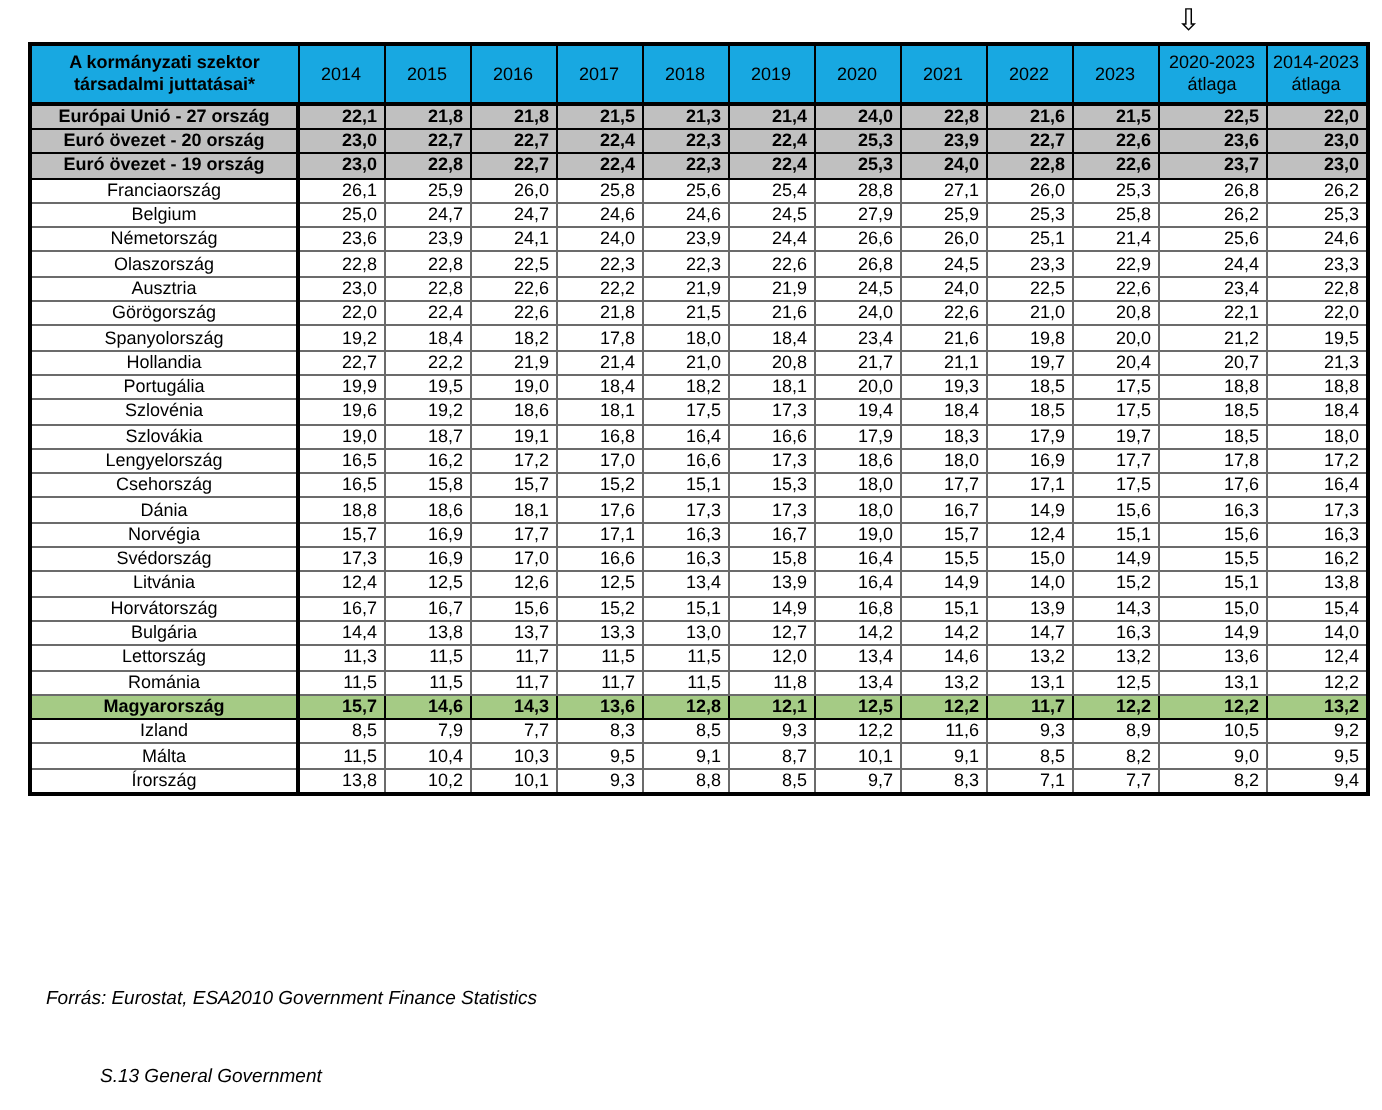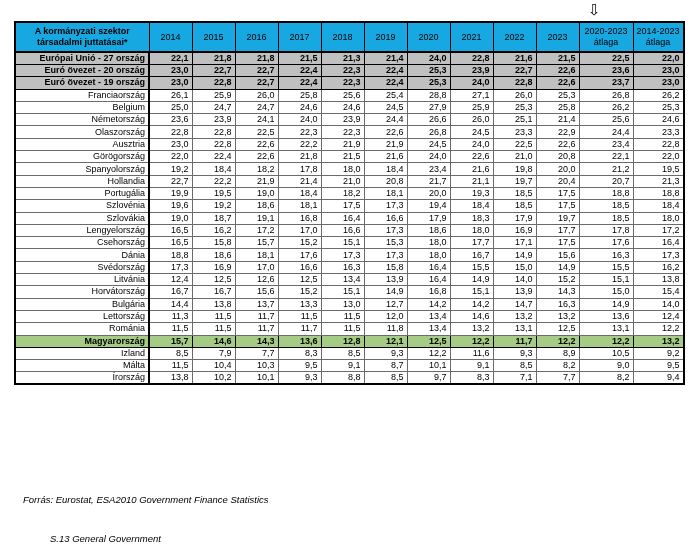--- a/index.html
+++ b/index.html
@@ -13,21 +13,21 @@
              table-layout:fixed; border:2px solid #000; }
   .bt th, .bt td { padding:0 3px; overflow:hidden; white-space:nowrap; }
 
   .bt thead tr { height:30px;padding-left:41px; }
   .bt th { background:var(--header-bg,#18A8E1); border:1px solid #000; border-bottom:2px solid #000;
            font-size:9px; font-weight:normal; text-align:center; line-height:11px; }
   .bt th.title { font-weight:bold; }
 
   .bt tbody tr { height:12.3px; }
   .bt tbody td { font-size:9px; line-height:11px; border:1px solid #6b6b6b; }
-  .bt td.name { text-align:right; border-right:2px solid #000; }
+  .bt td.name { text-align:center; border-right:2px solid #000; }
   .bt td.val  { text-align:right; }
   .bt tr.row-aggregate td { background:var(--aggregate-bg,#C0C0C0); font-weight:bold; border-color:#000; }
   .bt tr.row-highlight td { background:var(--highlight-bg,#A5CB85); font-weight:bold; border-color:#000; }
 
   .footnotes { position:absolute; left:23px; top:468px; font-size:9.5px; line-height:12.9px; white-space:pre; }
   .fn { display:block; }
   .it { font-style:italic; }
   .in1 { margin-left:27px;font-style:italic; }
 </style>
 </head>
@@ -329,20 +329,35 @@
           <td class="val">17,3</td>
           <td class="val">17,3</td>
           <td class="val">18,0</td>
           <td class="val">16,7</td>
           <td class="val">14,9</td>
           <td class="val">15,6</td>
           <td class="val">16,3</td>
           <td class="val">17,3</td>
         </tr>
         <tr class="row-country">
+          <td class="name">Norvégia</td>
+          <td class="val">15,7</td>
+          <td class="val">16,9</td>
+          <td class="val">17,7</td>
+          <td class="val">17,1</td>
+          <td class="val">16,3</td>
+          <td class="val">16,7</td>
+          <td class="val">19,0</td>
+          <td class="val">15,7</td>
+          <td class="val">12,4</td>
+          <td class="val">15,1</td>
+          <td class="val">15,6</td>
+          <td class="val">16,3</td>
+        </tr>
+        <tr class="row-country">
           <td class="name">Svédország</td>
           <td class="val">17,3</td>
           <td class="val">16,9</td>
           <td class="val">17,0</td>
           <td class="val">16,6</td>
           <td class="val">16,3</td>
           <td class="val">15,8</td>
           <td class="val">16,4</td>
           <td class="val">15,5</td>
           <td class="val">15,0</td>

